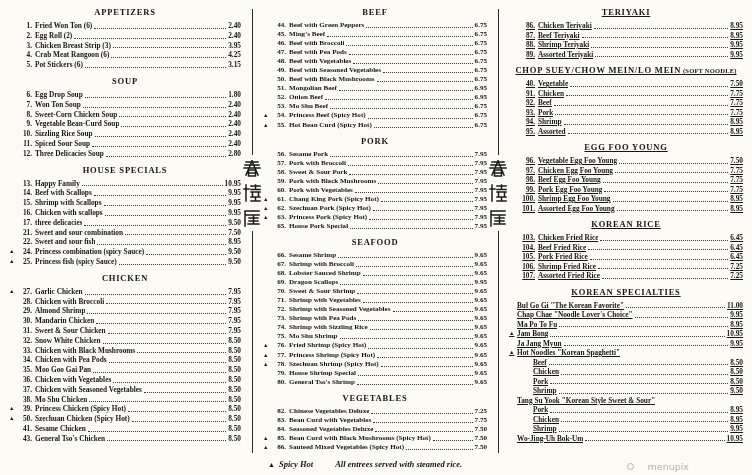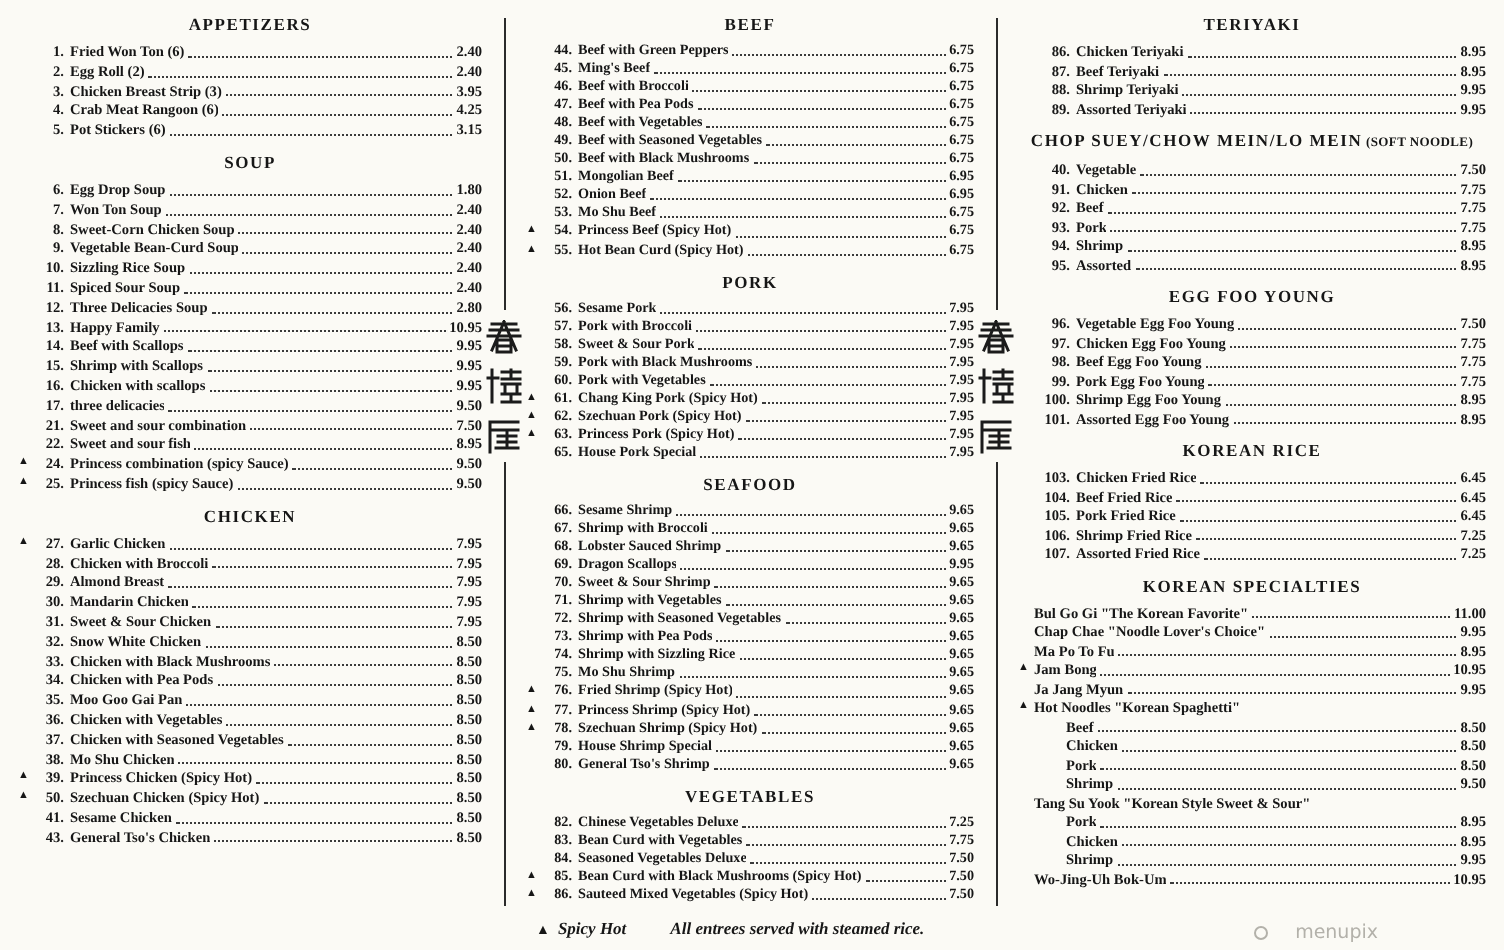--- a/index.html
+++ b/index.html
@@ -10,21 +10,21 @@
     font-family: "Liberation Serif", "DejaVu Serif", serif;
     color: #161616;
     overflow: hidden;
   }
   .menu-page { position: relative; width: 693px; height: 475px; background: #fbfaf5; }
 
   .columns { position: absolute; top: 7px; left: 9px; width: 734px; height: 452px; display: flex; }
   .col { flex: 0 0 auto; }
   .col1 { width: 232px; }
   .col2 { width: 224px; }
-  .col3 { width: 234px; }
+  .col3 { width: 234px; text-decoration: underline; }
 
   .divider { width: 22px; position: relative; flex: 0 0 auto; }
   .divider .vline { position: absolute; left: 50%; top: 2px; bottom: 6px; width: 1px; background: #2b2b2b; }
   .divider .chars { position: absolute; left: 50%; transform: translateX(-50%); top: 148px;
                     display: flex; flex-direction: column; gap: 5px; background: #fbfaf5; padding: 3px 0; }
   .divider .char { width: 20px; height: 20px; }
 
   .section-title { text-align: center; font-weight: 700; font-size: 8.5px; letter-spacing: 0.8px;
                    margin: 6px 0 3px; white-space: nowrap; line-height: 11px; }
   .section:first-child .section-title { margin-top: 0; }
@@ -143,20 +143,21 @@
           </div>
           <div class="item">
             <span class="spicy"></span>
             <span class="num">12.</span>
             <span class="name">Three Delicacies Soup</span>
             <span class="leader"></span>
             <span class="price">2.80</span>
           </div>
         </div>
         <div class="section">
+          <div class="section-title"><span>HOUSE SPECIALS</span></div>
           <div class="item">
             <span class="spicy"></span>
             <span class="num">13.</span>
             <span class="name">Happy Family</span>
             <span class="leader"></span>
             <span class="price">10.95</span>
           </div>
           <div class="item">
             <span class="spicy"></span>
             <span class="num">14.</span>
@@ -226,21 +227,21 @@
           <div class="item">
             <span class="spicy"></span>
             <span class="num">28.</span>
             <span class="name">Chicken with Broccoli</span>
             <span class="leader"></span>
             <span class="price">7.95</span>
           </div>
           <div class="item">
             <span class="spicy"></span>
             <span class="num">29.</span>
-            <span class="name">Almond Breast</span>
+            <span class="name">Almond Shrimp</span>
             <span class="leader"></span>
             <span class="price">7.95</span>
           </div>
           <div class="item">
             <span class="spicy"></span>
             <span class="num">30.</span>
             <span class="name">Mandarin Chicken</span>
             <span class="leader"></span>
             <span class="price">7.95</span>
           </div>

